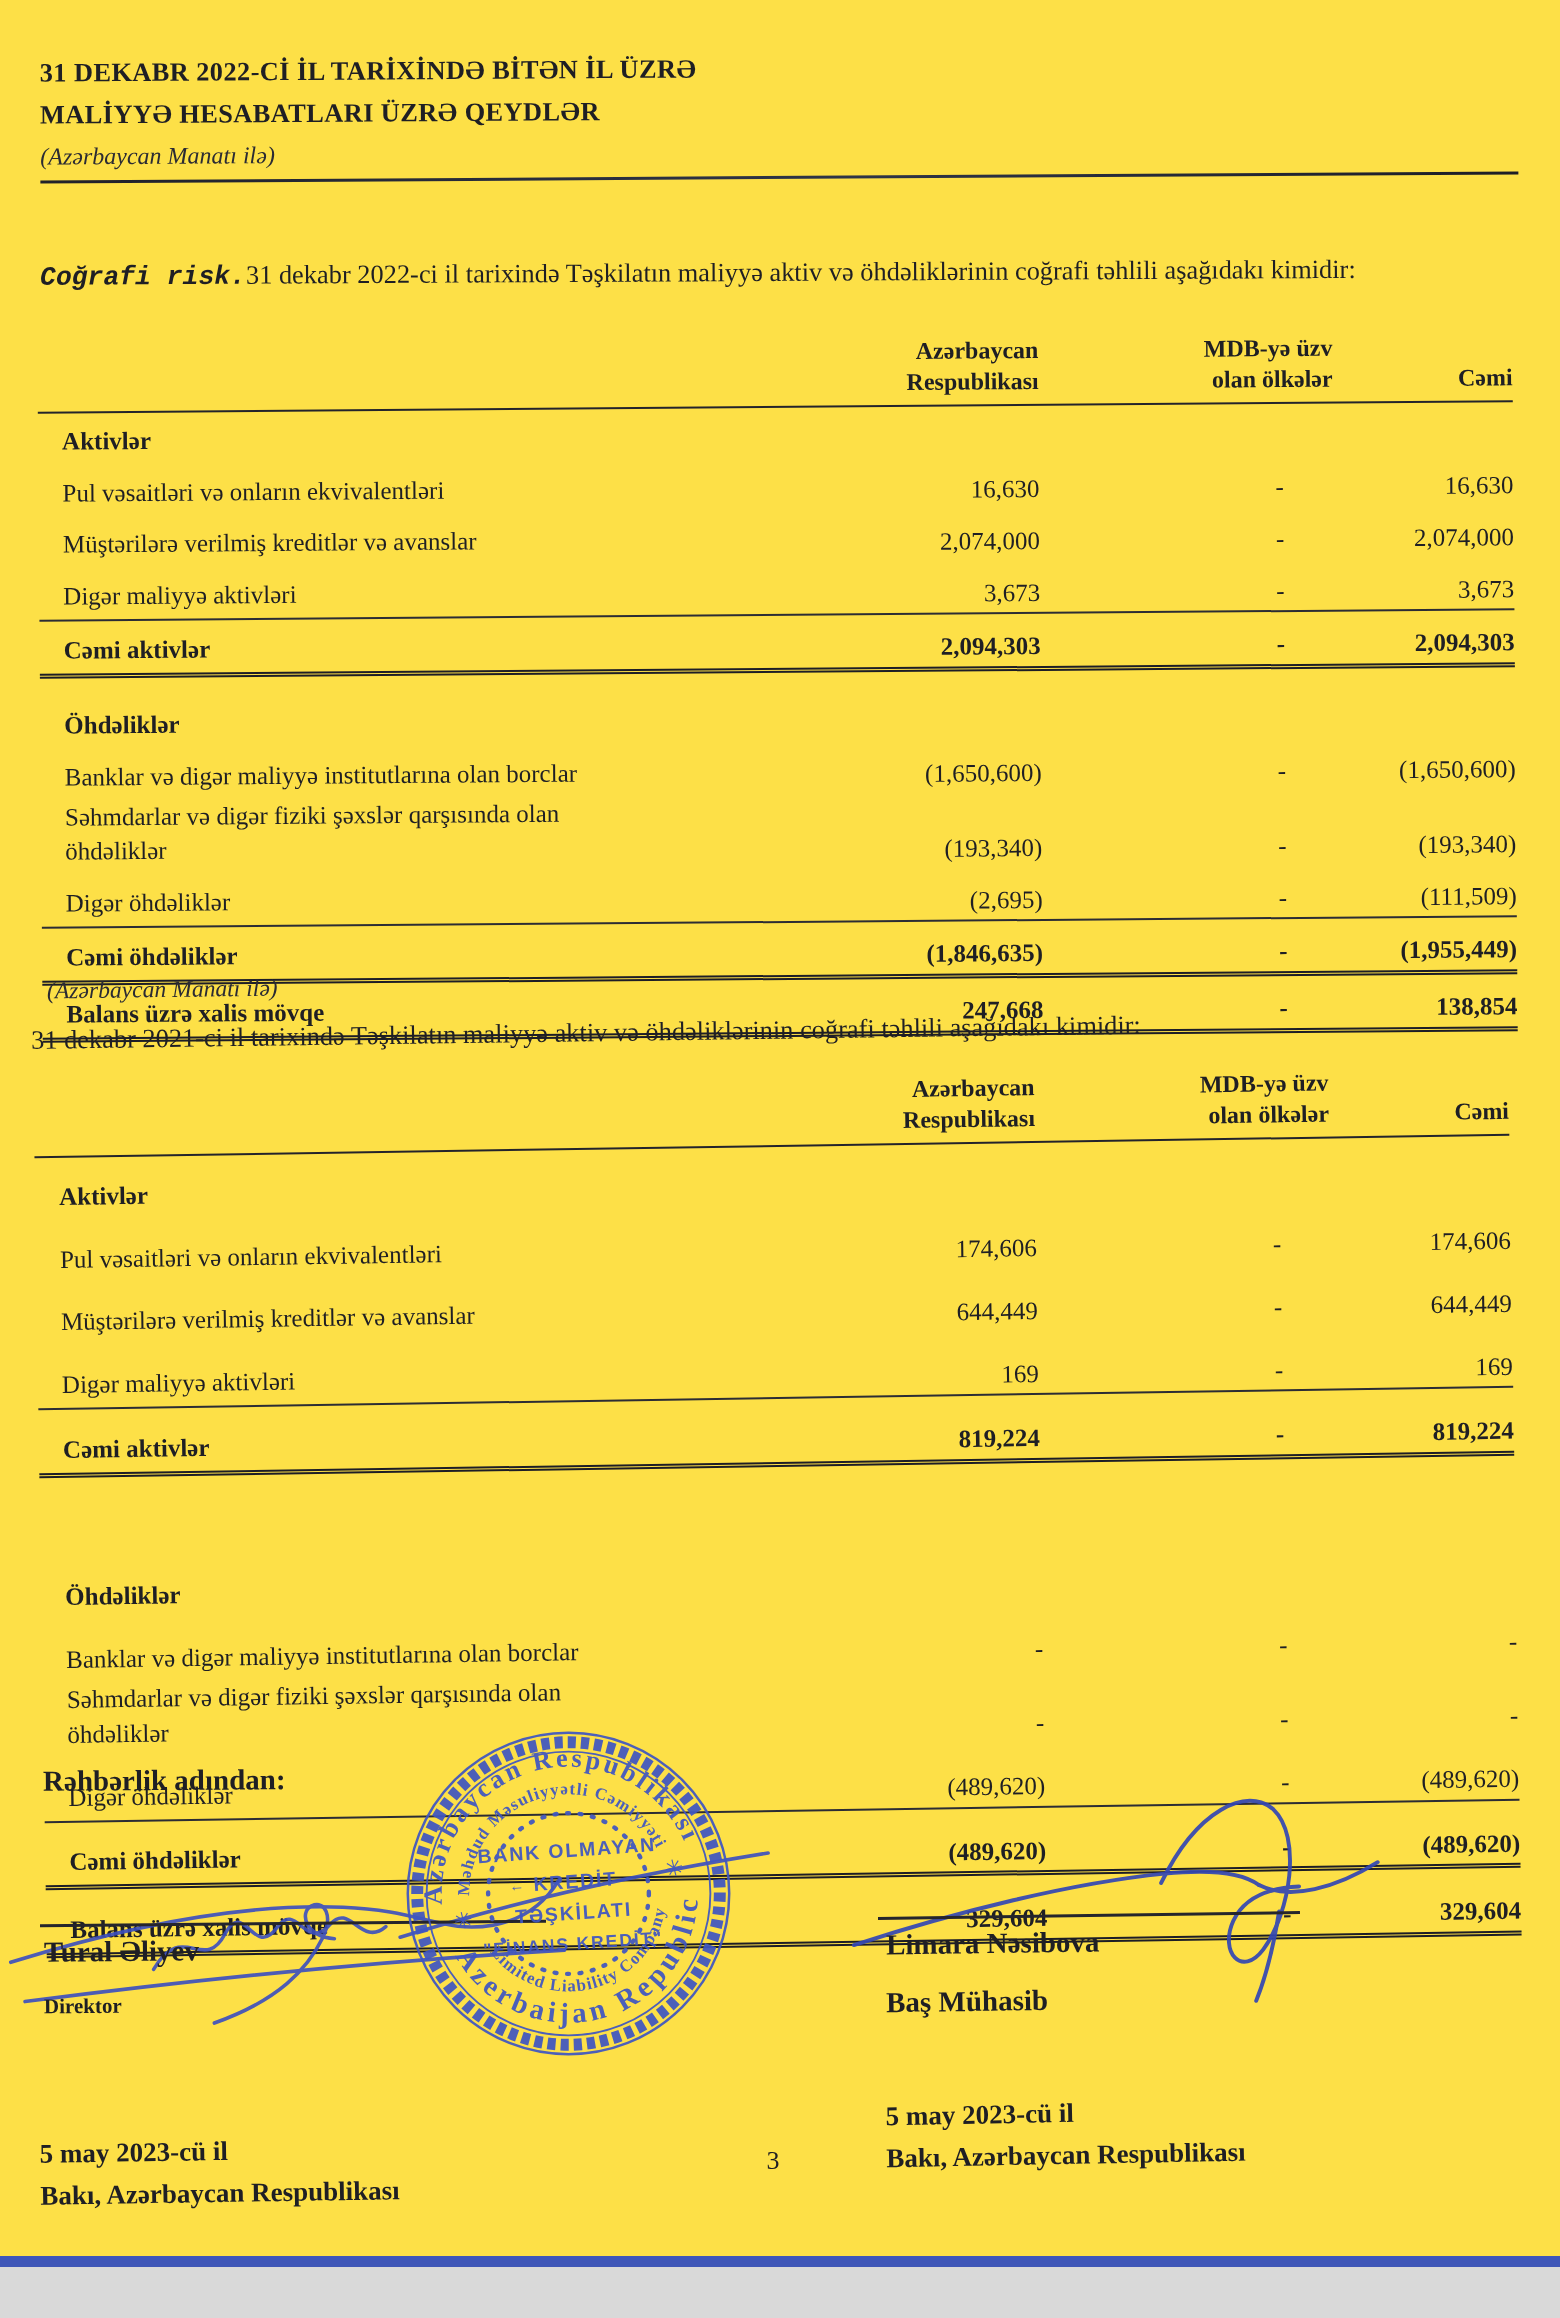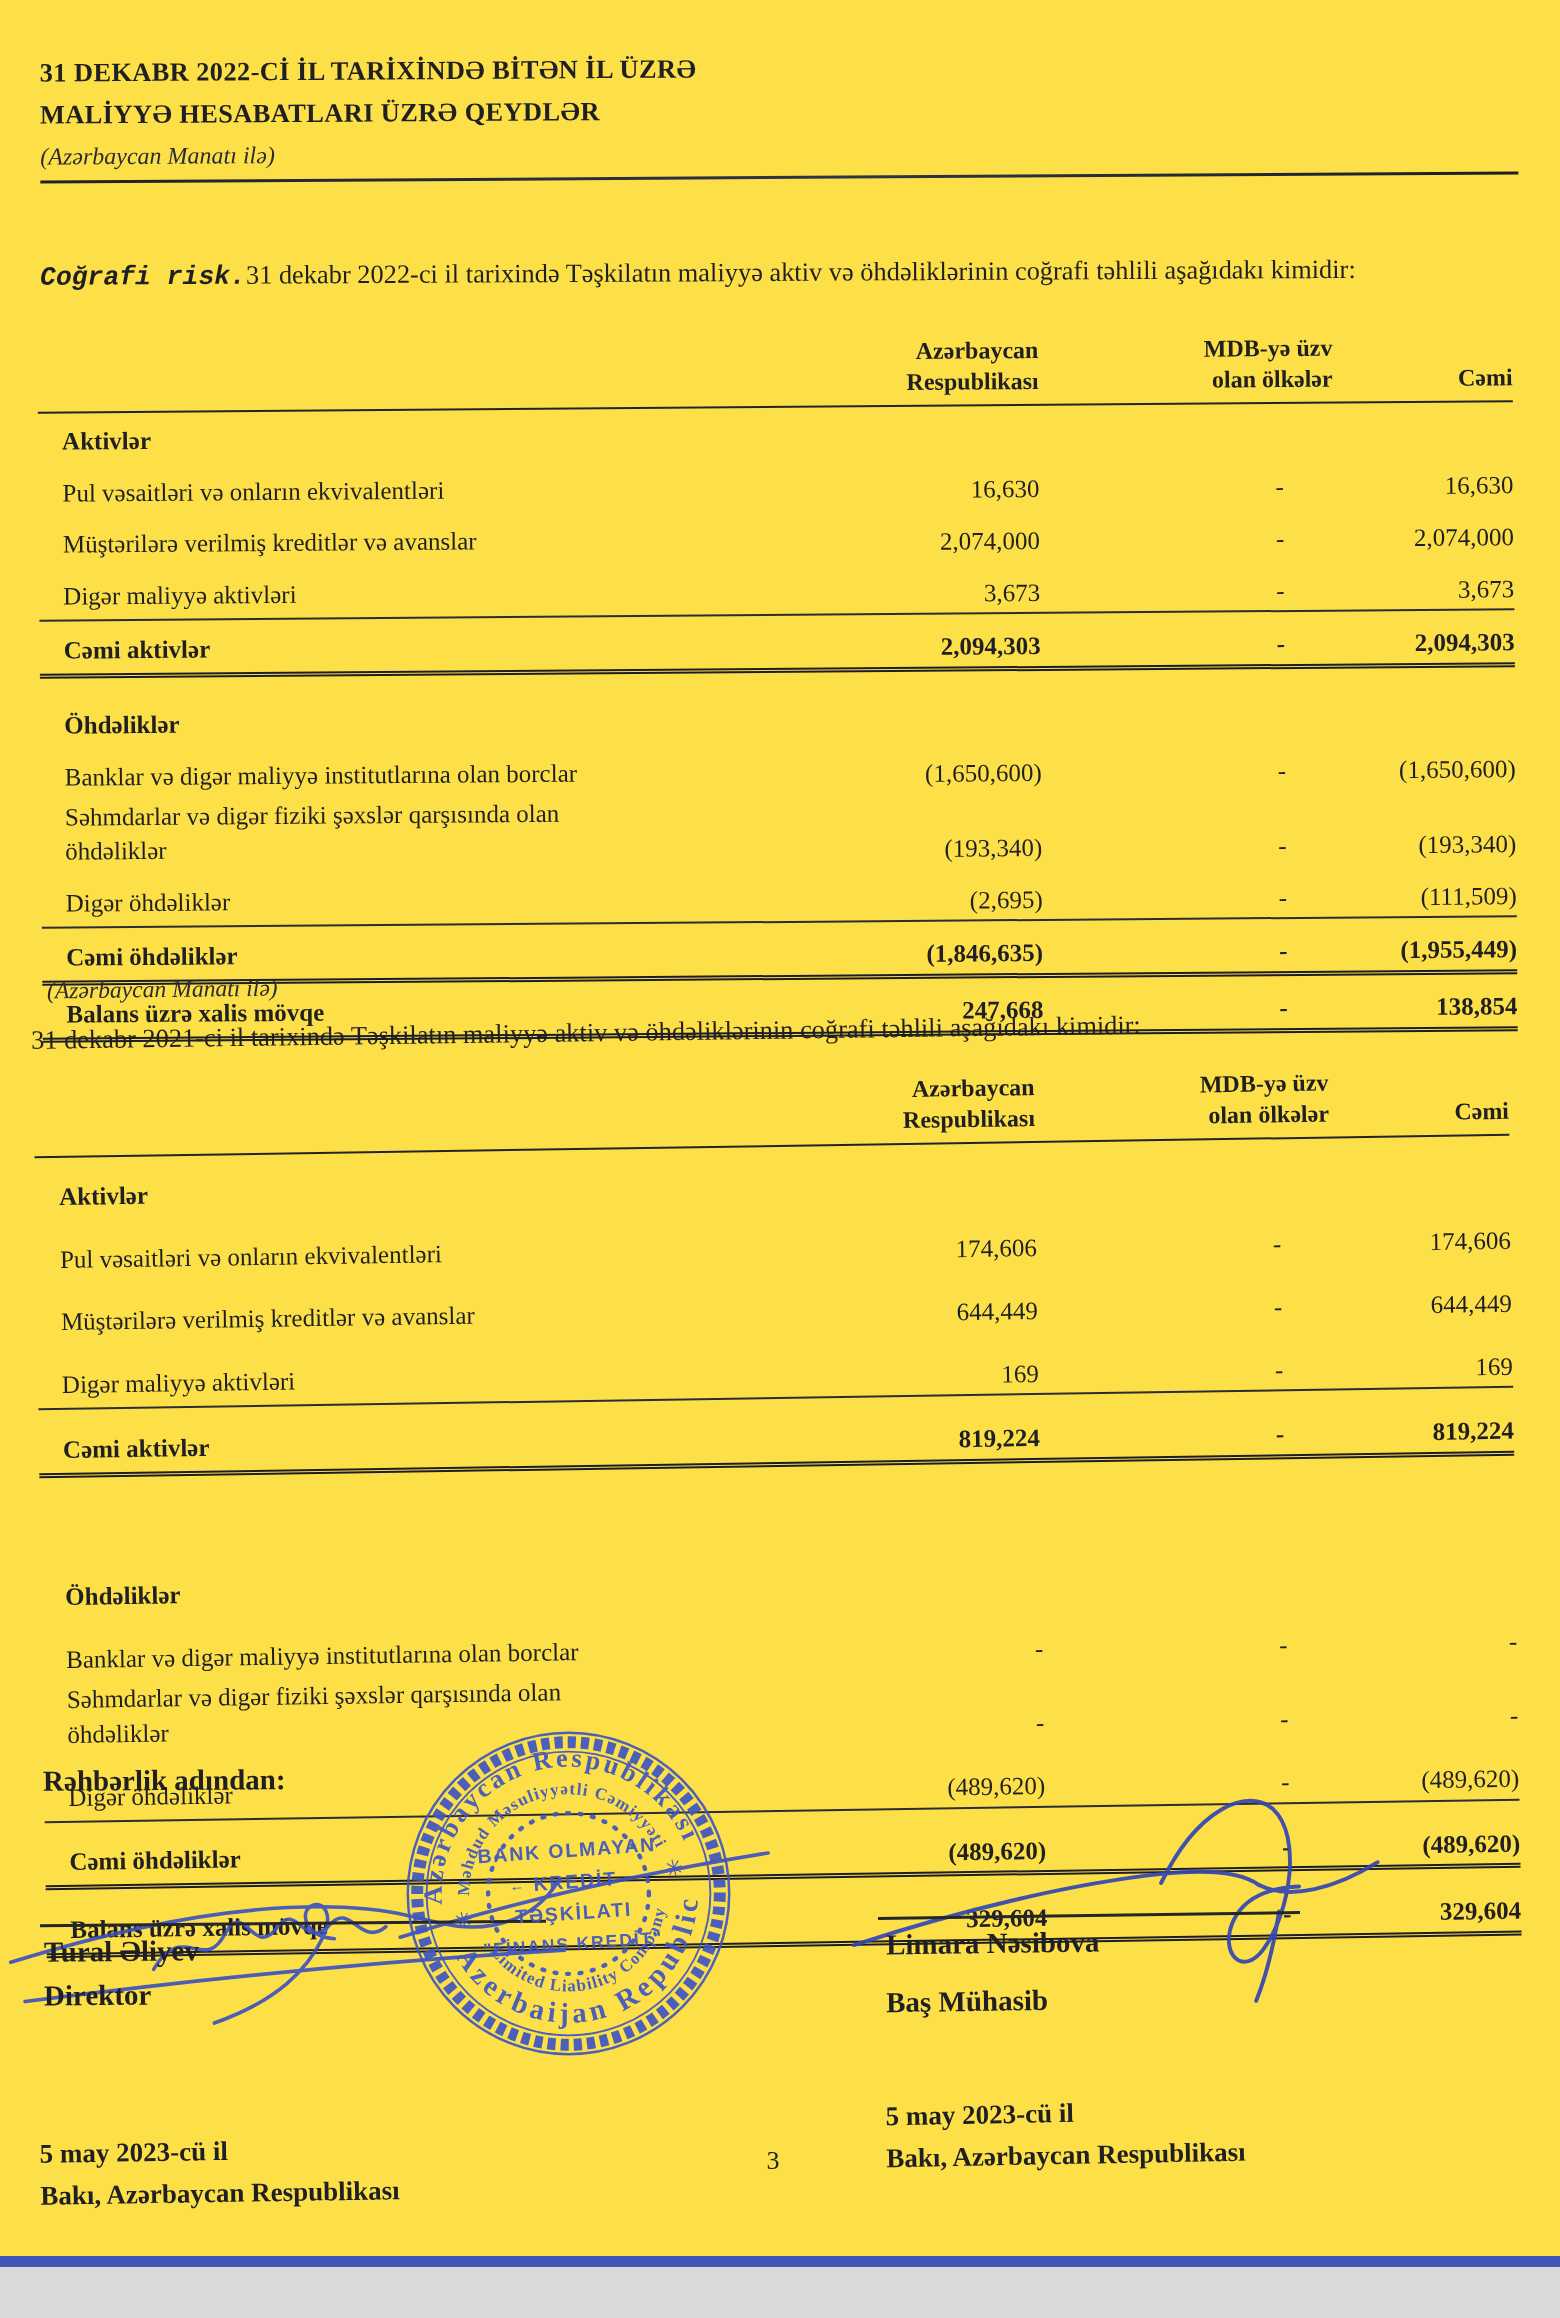--- a/index.html
+++ b/index.html
@@ -47,21 +47,21 @@
   .trow.section, .trow.total { font-weight:bold; }
   .rule-thin  { border-bottom:2.1px solid #2c2c34; }
   .rule-thick { border-bottom:5.7px double #1d1d26; }
 
   
   .sig-section { position:absolute; top:1708px; left:0; width:1561px; height:415px; }
   .sig-heading    { position:absolute; top:56px;  left:43px;  font-size:29px; font-weight:bold; transform:rotate(-0.4deg); }
   .sig-svg-left   { position:absolute; top:79px; left:0;     width:786px; height:272px; }
   .sig-line-left  { position:absolute; top:214px; left:40px;  width:506px; height:2.9px; background:#25252c; transform:rotate(-0.5deg); }
   .sig-name-left  { position:absolute; top:227px; left:44px;  font-size:29px; font-weight:bold; transform:rotate(-0.5deg); }
-  .sig-title-left { position:absolute; top:271px; left:44px;  font-size:29px; font-weight:bold; transform:rotate(-0.5deg); }
+  .sig-title-left { position:absolute; top:286px; left:44px;  font-size:21px; font-weight:bold; transform:rotate(-0.5deg); }
 
   .stamp          { position:absolute; top:15.7px;  left:399px; width:339px; height:339px; opacity:0.93; }
 
   .sig-svg-right  { position:absolute; top:57px;  left:836px; width:586px; height:243px; }
   .sig-line-right { position:absolute; top:206px; left:878px; width:422px; height:2.9px; background:#25252c; transform:rotate(-0.8deg); }
   .sig-name-right { position:absolute; top:219px; left:886px; font-size:29px; font-weight:bold; transform:rotate(-0.8deg); }
   .sig-title-right{ position:absolute; top:277px; left:886px; font-size:29px; font-weight:bold; transform:rotate(-0.8deg); }
 
   
   .footer-left  { position:absolute; top:2131px; left:40px;   font-size:27px; font-weight:bold; line-height:1.55; transform:rotate(-0.9deg); }

